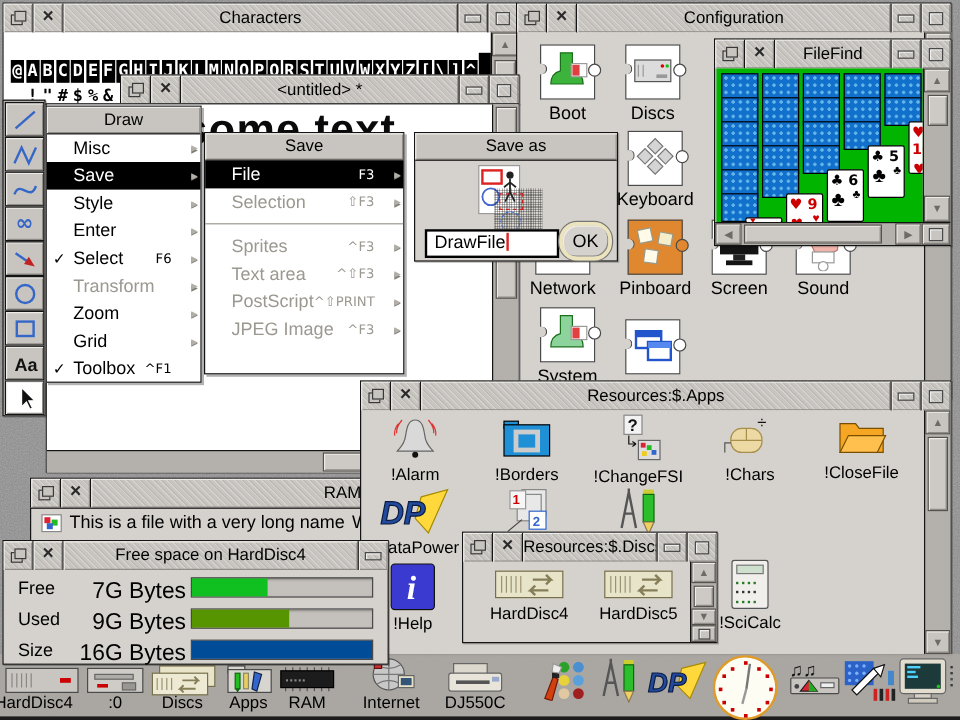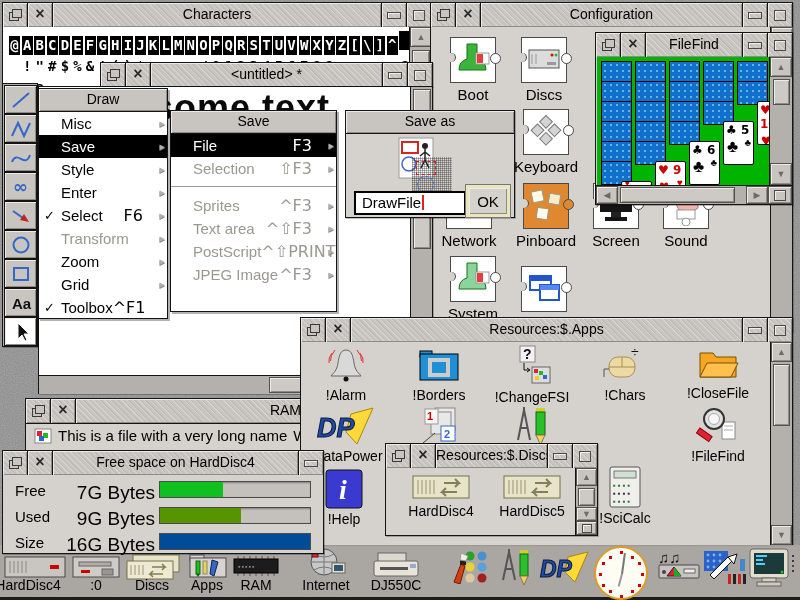--- a/index.html
+++ b/index.html
@@ -19,28 +19,28 @@
   .bk i:last-child{right:0;top:0;}
   .dsh{width:12px;height:5px;border:1px solid #4a4a4a;box-shadow:inset 1px 1px 0 #eee;}
   .tgs{width:10px;height:9px;border:1px solid #4a4a4a;box-shadow:inset 1px 1px 0 #eee;}
   .vsb{position:absolute;background:#b4b1ac;border-left:1px solid #141414;box-sizing:border-box;}
   .hsb{position:absolute;background:#b4b1ac;border-top:1px solid #141414;box-sizing:border-box;}
   .sbn{position:absolute;background:#c8c5c0;border:1px solid #55524e;box-shadow:inset 1px 1px 0 #edebe7,inset -1px -1px 0 #8f8c87;display:flex;align-items:center;justify-content:center;font-size:9px;color:#6e6b66;box-sizing:border-box;}
   .sld{position:absolute;background:#cdcac5;border:1px solid #55524e;box-shadow:inset 1px 1px 0 #edebe7,inset -1px -1px 0 #8f8c87;box-sizing:border-box;}
   .menu{position:absolute;background:#fff;border:1px solid #141414;box-sizing:border-box;box-shadow:2px 2px 0 rgba(0,0,0,.3);}
   .mttl{height:22px;background:#c8c5c0;border-bottom:1px solid #141414;text-align:center;font-size:14px;line-height:21px;box-shadow:inset 1px 1px 0 #edebe7,inset -1px -1px 0 #8f8c87;}
   .mi{position:relative;height:23px;display:flex;align-items:center;font-size:15px;color:#000;padding:0 16px 0 22px;}
-  .mi .k{margin-left:auto;padding-right:8px;font-family:"DejaVu Sans","Liberation Sans",sans-serif;font-size:16px;text-align:right;}
+  .mi .k{margin-left:auto;padding-right:8px;font-family:"DejaVu Sans","Liberation Sans",sans-serif;font-size:11px;text-align:right;}
   .mi .ar{position:absolute;right:2px;top:5px;color:#b2aea8;font-size:11px;text-shadow:0 1px 0 #807d78;}
   .mi.sel{background:#000;color:#fff;}
   .mi.dis{color:#9b9890;}
   .mi .tk{position:absolute;left:5px;font-size:13px;}
   .msep{height:14px;position:relative;}
   .msep::after{content:"";position:absolute;left:0;right:0;top:6px;height:1px;background:#9b9890;}
-  .chrow{position:absolute;white-space:nowrap;}
+  .chrow{position:absolute;white-space:nowrap;margin-top:13px;}
   .chrow span{display:inline-block;width:11px;height:19px;margin-right:1.6px;font:bold 14px/19px "DejaVu Sans Mono",monospace;text-align:center;color:#000;}
   .chrow.inv span{background:#000;color:#fff;}
   .gi{position:absolute;width:84px;display:flex;flex-direction:column;align-items:center;gap:2px;font-size:14px;color:#000;text-align:center;}
   .cfgi{position:absolute;width:80px;display:flex;flex-direction:column;align-items:center;gap:3px;font-size:15px;color:#000;text-align:center;}
   .puz{position:relative;width:44px;height:44px;background:#fff;border:1px solid #4a4a4a;}
   .puz::before{content:"";position:absolute;left:-5px;top:15px;width:9px;height:9px;border-radius:50%;background:#d5d2cd;border-right:1px solid #4a4a4a;}
   .puz::after{content:"";position:absolute;right:-6px;top:15px;width:9px;height:9px;border-radius:50%;background:#fff;border:1px solid #4a4a4a;}
   .puz.org{background:#e08830;}
   .puz.org::after{background:#e08830;}
   #playfield{position:absolute;left:597px;top:57px;width:172px;height:128px;background:#00b400;overflow:hidden;}
@@ -501,31 +501,20 @@
       <svg width="44" height="40">
           <g stroke="#555" stroke-width="2" fill="none">
             <path d="M14 4 L8 34 M14 4 L20 34 M10 22 H18 M14 4 V1"></path>
           </g>
           <rect x="26" y="2" width="9" height="5" fill="#cc3"></rect>
           <rect x="26" y="6" width="9" height="23" fill="#2bbf2b" stroke="#116611"></rect>
           <polygon points="26,29 35,29 30.5,39" fill="#f0d060" stroke="#887755"></polygon>
         </svg>
       <span></span>
     </div>
-    <div class="gi" style="left:375px;top:88px;">
-      <svg width="44" height="40">
-          <rect x="26" y="16" width="13" height="17" fill="#fff" stroke="#888"></rect>
-          <line x1="28" y1="20" x2="37" y2="20" stroke="#aaa"></line>
-          <line x1="28" y1="24" x2="37" y2="24" stroke="#aaa"></line>
-          <circle cx="18" cy="13" r="10" fill="#e2e2e2" stroke="#333" stroke-width="2"></circle>
-          <circle cx="18" cy="13" r="5.5" fill="#f6f6f6" stroke="#aaa"></circle>
-          <rect x="2" y="24" width="15" height="6" transform="rotate(35 6 26)" fill="#d23" stroke="#801"></rect>
-        </svg>
-      <span>!FileFind</span>
-    </div>
     <div class="gi" style="left:1px;top:151px;">
       <svg width="42" height="40">
           <rect x="3" y="1" width="36" height="38" rx="3" fill="#3a3ad0" stroke="#111"></rect>
           <text x="16" y="30" font-size="28" font-style="italic" font-weight="bold" fill="#fff" font-family="Liberation Serif,serif">i</text>
         </svg>
       <span>!Help</span>
     </div>
     <div class="gi" style="left:282px;top:148px;">
       <svg width="36" height="42">
           <rect x="3" y="1" width="30" height="40" rx="2" fill="#f0efec" stroke="#555"></rect>
@@ -901,17 +890,17 @@
         <rect x="4" y="5" width="16" height="11" fill="none" stroke="#d22" stroke-width="2"></rect>
         <circle cx="11" cy="27" r="7" fill="none" stroke="#46c" stroke-width="1.5"></circle>
         <circle cx="27" cy="9" r="3" fill="#222"></circle>
         <path d="M27 12 V23 M27 15 L22 19 M27 15 L32 19 M27 23 L23 31 M27 23 L31 31" stroke="#222" fill="none" stroke-width="1.5"></path>
       </svg>
     <div class="stip abs" style="left:66px;top:46px;width:40px;height:40px;">
       <i style="position:absolute;left:4px;top:4px;width:18px;height:12px;border:1px dashed #c22;"></i>
       <i style="position:absolute;left:5px;top:19px;width:15px;height:15px;border:1px dashed #36c;border-radius:50%;"></i>
     </div>
     <div class="fld" style="left:8px;top:80px;width:112px;height:24px;"><span>DrawFile</span><span class="caret"></span></div>
-    <div class="okb" style="left:120px;top:74px;width:44px;height:32px;">
+    <div class="okb" style="left:120px;top:74px;width:44px;height:32px;border-radius:15px;">
         <span>OK</span>
       </div>
   </div>
 </div>
 
 </body></html>

